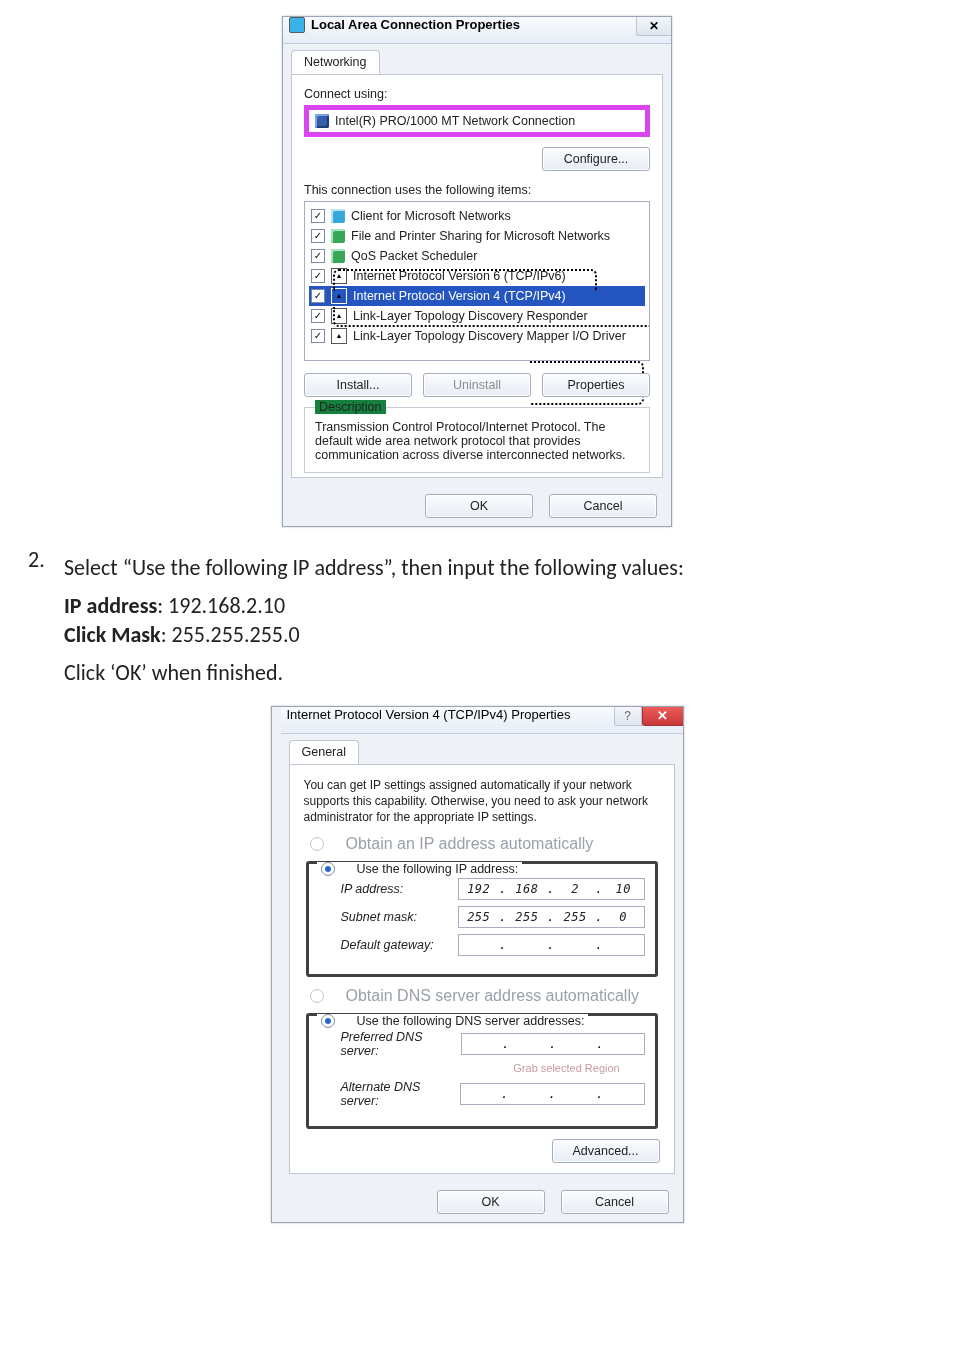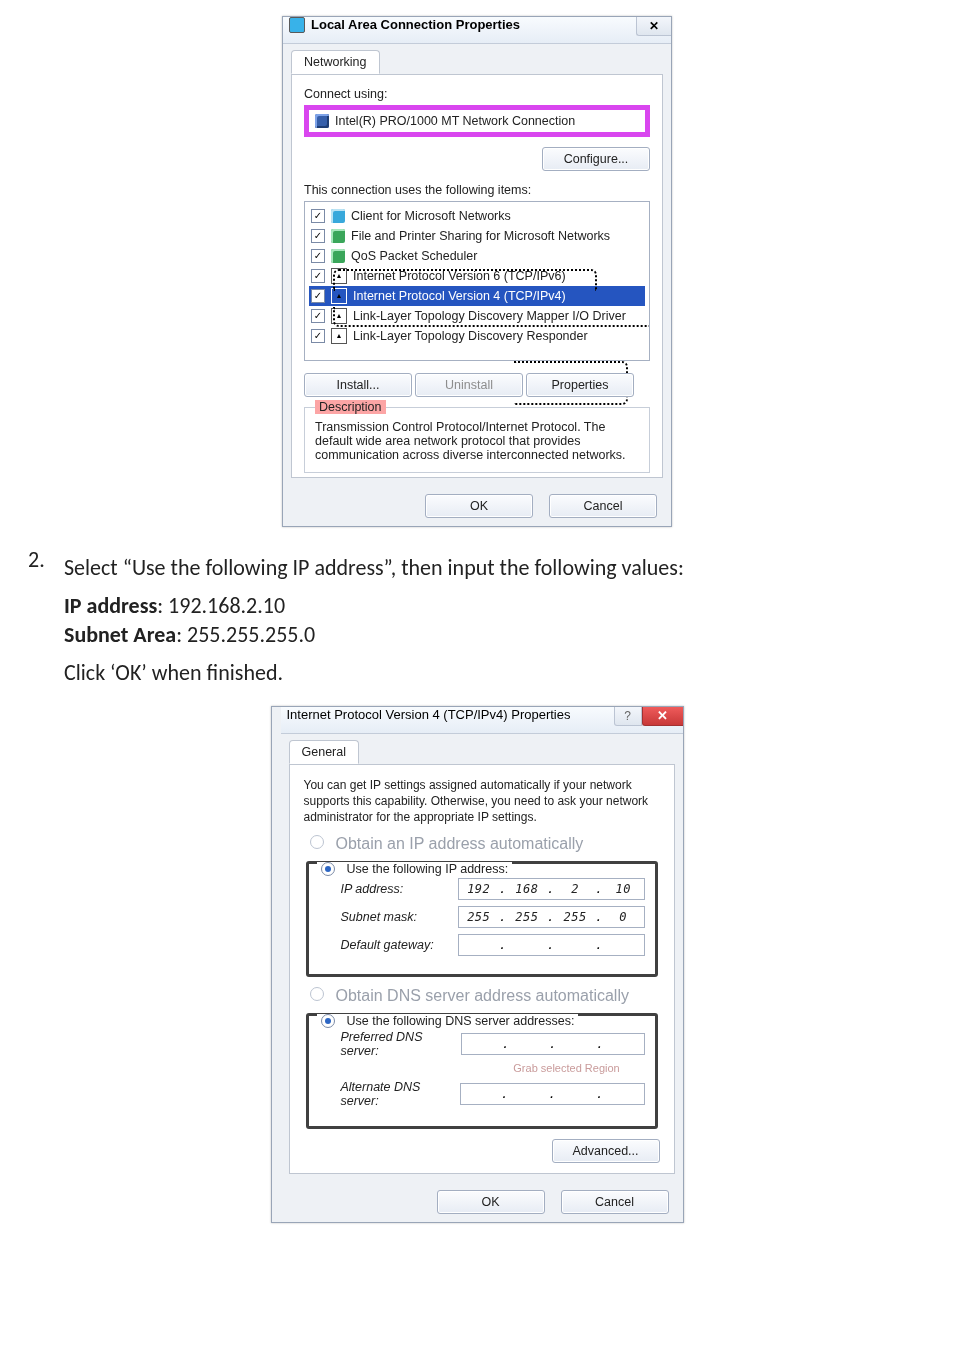--- a/index.html
+++ b/index.html
@@ -34,33 +34,33 @@
   .ico-a { width:14px; height:14px; background:#38a8db; display:inline-block; border-radius:2px; box-shadow: inset 2px 2px 0 #bae3f4; }
   .ico-b { width:14px; height:14px; background:#3aa65a; display:inline-block; border-radius:2px; box-shadow: inset 2px 2px 0 #a6e7bb; }
   .ico-net { width:14px; height:14px; background:#ffffff; border:1px solid #555; display:inline-flex; align-items:center; justify-content:center; font-size:9px; color:#000;}
   .ico-net::before { content:"▲"; color:#000; font-size:7px; }
   .sel .ico-net { background:#2555c0; border-color:#fff; }
 
   .dashbox { position:relative; }
   .dashseg { position:absolute; border:2px dotted #000; border-radius:6px; pointer-events:none; }
 
   .groupbox { border:1px solid #c7ced9; padding:6px 10px 10px 10px; margin-top:10px; font-size:12.5px; }
-  .groupbox .glabel { position:relative; top:-14px; background:#fca5a5; display:inline-block; padding:0 4px; }
+  .groupbox .glabel { position:relative; top:-14px; background:#15803d; display:inline-block; padding:0 4px; }
 
   .btnrow { display:flex; justify-content:flex-end; gap:16px; padding:8px 14px; font-size:12.5px; }
 
   
   .doc { padding:0 28px; font-size:22px; line-height:1.35; }
   .doc .step { display:flex; gap:10px; font-family:Calibri,"Segoe UI",Arial,sans-serif; }
   .doc .num { min-width:26px; }
   .doc p { margin:8px 0; }
 
   
   .fgroup { border:3px solid #404040; border-radius:3px; padding:8px 10px 12px 10px; margin:6px 2px 10px 2px; position:relative; font-size:12.5px; }
-  .radio { display:flex; align-items:flex-start; gap:12px; margin:8px 0; }
+  .radio { display:flex; align-items:center; gap:22px; margin:8px 0; }
   .rdot { width:12px; height:12px; border:1px solid #7a8aa6; border-radius:50%; display:inline-flex; align-items:center; justify-content:center; }
   .rdot.on::after { content:""; width:6px; height:6px; background:#2c66c4; border-radius:50%; display:block; }
   .rdot.dis { border-color:#bcc4d1; }
   .rlabel.dis { color:#9aa0ab; }
   .row { display:flex; align-items:center; justify-content:space-between; margin:6px 0 6px 22px;font-style:italic; }
   .row .k { font-size:12.5px; }
   .ipbox { width:185px; border:1px solid #a6b0c2; background:#fff; height:20px; display:flex; align-items:center; justify-content:space-evenly; font-family:Consolas,Menlo,monospace; font-size:12px; letter-spacing:.5px; }
   .ipbox .dot { color:#000; }
   .ipbox span.oct { min-width:28px; text-align:center; display:inline-block; }
   .faintcap { font-size:11px; color:#c99b9b; text-align:center; margin-top:-2px; }
@@ -124,30 +124,30 @@
           <span>Internet Protocol Version 6 (TCP/IPv6)</span>
         </div>
         <div class="li sel">
           <span class="cb chk"></span>
           <span class="ico-net"></span>
           <span>Internet Protocol Version 4 (TCP/IPv4)</span>
         </div>
         <div class="li">
           <span class="cb chk"></span>
           <span class="ico-net"></span>
+          <span>Link-Layer Topology Discovery Responder</span>
+        </div>
+        <div class="li">
+          <span class="cb chk"></span>
+          <span class="ico-net"></span>
           <span>Link-Layer Topology Discovery Mapper I/O Driver</span>
         </div>
-        <div class="li">
-          <span class="cb chk"></span>
-          <span class="ico-net"></span>
-          <span>Link-Layer Topology Discovery Responder</span>
-        </div>
-      </div>
-
-      <div style="display:flex;justify-content:space-between;margin:12px 16px 0 0;position:relative;">
+      </div>
+
+      <div style="display:flex;justify-content:space-between;margin:12px 0 0 0;position:relative;">
         <div class="btn">Install...</div>
         <div class="btn dis">Uninstall</div>
         <div style="position:relative;">
           <div class="btn" style="position:relative;z-index:1;">Properties</div>
           <div class="dashseg" style="left:-12px; top:-12px; width:112px; height:40px; border-left:none; border-top-left-radius:0; border-bottom-left-radius:0;"></div>
         </div>
       </div>
 
       <div class="groupbox">
         <span class="glabel">Description</span>
@@ -162,21 +162,21 @@
   </div>
 </div>
 
 <div class="doc">
   <div class="step">
     <div class="num">2.</div>
     <div>
       <p>Select “Use the following IP address”, then input the following values:</p>
       <p>
         <b>IP address</b><span>: 192.168.2.10</span><br>
-        <b>Subnet Area</b><span>: 255.255.255.0</span>
+        <b>Click Mask</b><span>: 255.255.255.0</span>
       </p>
       <p>Click ‘OK’ when finished.</p>
     </div>
   </div>
 </div>
 
 <div class="center-img" style="padding-top:10px;">
   <div class="win-frame" style="width:402px;padding-left:9px;">
     <div class="titlebar" style="font-weight:400;">
       <span>Internet Protocol Version 4 (TCP/IPv4) Properties</span>

